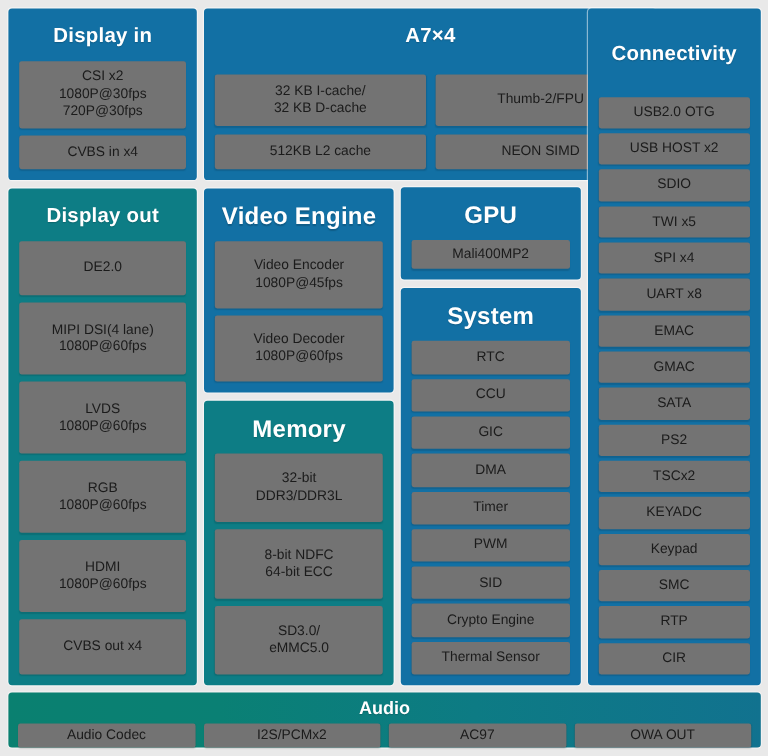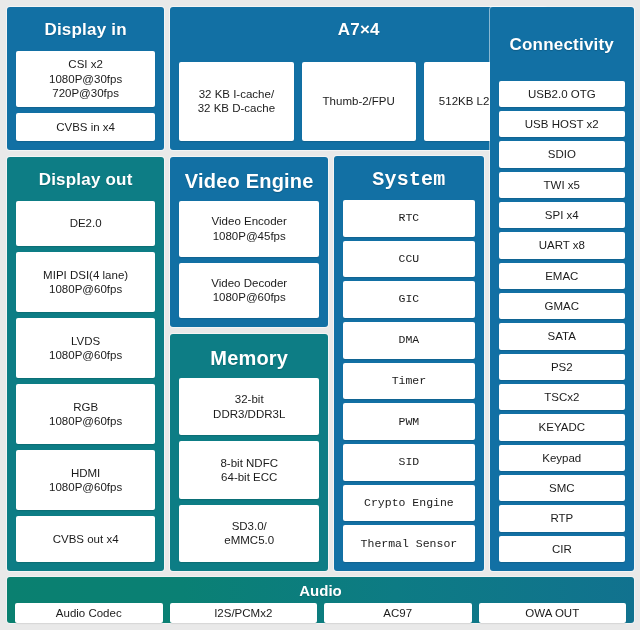--- a/index.html
+++ b/index.html
@@ -58,39 +58,39 @@
     display: flex;
     flex-direction: column;
     gap: 6px;
     flex: 1 1 auto;
     min-height: 0;
   }
   .items.tight { gap: 4px; }
   .items.grow > .item { flex: 1 1 auto; }
 
   .item {
-    background: #ffffff;
+    background: #737373;
     border-radius: 2px;
     color: #1b1b1b;
     font-size: 11.5px;
     line-height: 1.25;
     text-align: center;
     display: flex;
     flex-direction: column;
     align-items: center;
     justify-content: center;
     padding: 5px 3px;
     box-shadow: 0 1px 1px rgba(0,0,0,0.12);
   }
   .item span { display: block; }
 
   
   .grid2 {
     display: grid;
-    grid-template-columns: 1fr 1fr 1fr;
+    grid-template-columns: 1fr 1fr;
     gap: 7px 8px;
     flex: 1 1 auto;
     margin-top: 11px;
   }
 
   
   .audio {
     height: 46px;
     border-radius: 3px;
     background: linear-gradient(to right, #0a8070 0%, #0a8074 28%, #0d7b84 62%, #11728f 100%);
@@ -172,20 +172,23 @@
             <div class="item">
               <span>32 KB I-cache/</span>
               <span>32 KB D-cache</span>
             </div>
             <div class="item">
               <span>Thumb-2/FPU</span>
             </div>
             <div class="item">
               <span>512KB L2 cache</span>
             </div>
+            <div class="item">
+              <span>NEON SIMD</span>
+            </div>
           </div>
       </div>
       <div class="block blue" style="flex:0 0 170px;">
         <div class="block-title t-md">Video Engine</div>
         <div class="items grow">
             <div class="item">
               <span>Video Encoder</span>
               <span>1080P@45fps</span>
             </div>
             <div class="item">
@@ -207,21 +210,29 @@
             </div>
             <div class="item">
               <span>SD3.0/</span>
               <span>eMMC5.0</span>
             </div>
           </div>
       </div>
     </div>
 
     <div class="col col-3" style="margin-top:149px;">
-      <div class="block blue" style="flex:1 1 auto;font-family:Liberation Mono, monospace;">
+      <div class="block blue" style="flex:0 0 76px;">
+        <div class="block-title t-md">GPU</div>
+        <div class="items grow">
+            <div class="item">
+              <span>Mali400MP2</span>
+            </div>
+          </div>
+      </div>
+      <div class="block blue" style="flex:1 1 auto;">
         <div class="block-title t-md">System</div>
         <div class="items tight grow">
             <div class="item">
               <span>RTC</span>
             </div>
             <div class="item">
               <span>CCU</span>
             </div>
             <div class="item">
               <span>GIC</span>

